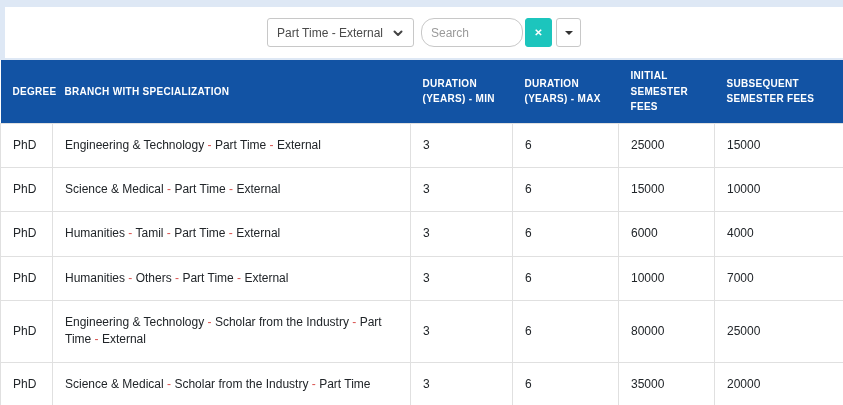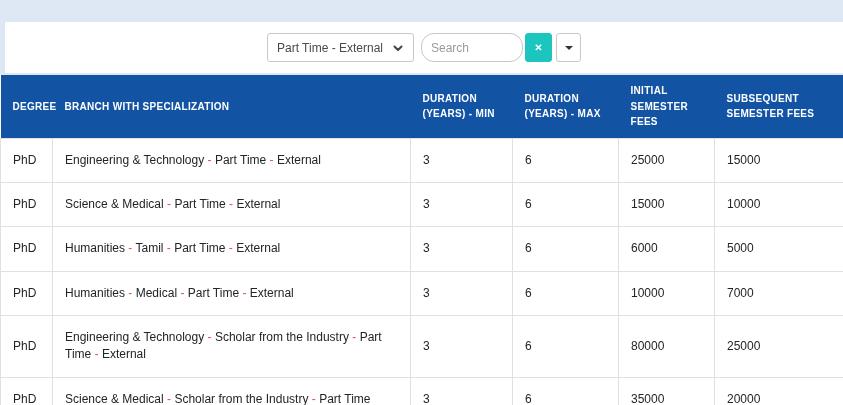--- a/index.html
+++ b/index.html
@@ -5,21 +5,21 @@
   * { box-sizing: border-box; margin: 0; padding: 0; }
   html, body { width: 843px; height: 405px; }
   body {
     background: var(--page-bg, #dee8f5);
     font-family: "Liberation Sans", sans-serif;
     overflow: hidden;
   }
 
   
   .toolbar-panel {
-    margin: 22px 0 2px 5px;
+    margin: 7px 0 2px 5px;
     height: 51px;
     background: #ffffff;
     display: flex;
     align-items: center;
     justify-content: center;
   }
   .toolbar-group { display: flex; align-items: center; }
   .select-box {
     height: 29px;
     min-width: 108px;
@@ -166,26 +166,26 @@
     <td>15000</td>
     <td>10000</td>
   </tr>
 
   <tr>
     <td>PhD</td>
     <td><span>Humanities</span><span class="dash"> - </span><span>Tamil</span><span class="dash"> - </span><span>Part Time</span><span class="dash"> - </span><span>External</span></td>
     <td>3</td>
     <td>6</td>
     <td>6000</td>
-    <td>5000</td>
-  </tr>
-
-  <tr>
-    <td>PhD</td>
-    <td><span>Humanities</span><span class="dash"> - </span><span>Medical</span><span class="dash"> - </span><span>Part Time</span><span class="dash"> - </span><span>External</span></td>
+    <td>4000</td>
+  </tr>
+
+  <tr>
+    <td>PhD</td>
+    <td><span>Humanities</span><span class="dash"> - </span><span>Others</span><span class="dash"> - </span><span>Part Time</span><span class="dash"> - </span><span>External</span></td>
     <td>3</td>
     <td>6</td>
     <td>10000</td>
     <td>7000</td>
   </tr>
 
   <tr>
     <td>PhD</td>
     <td><span>Engineering &amp; Technology</span><span class="dash"> - </span><span>Scholar from the Industry</span><span class="dash"> - </span><span>Part Time</span><span class="dash"> - </span><span>External</span></td>
     <td>3</td>

